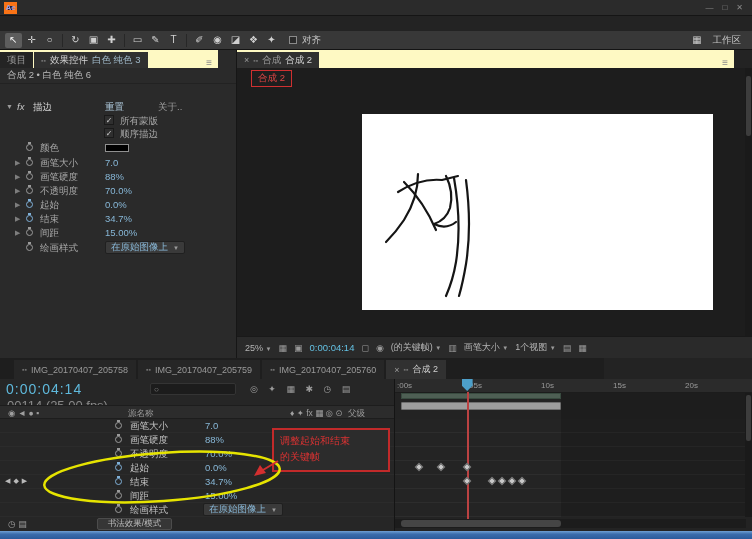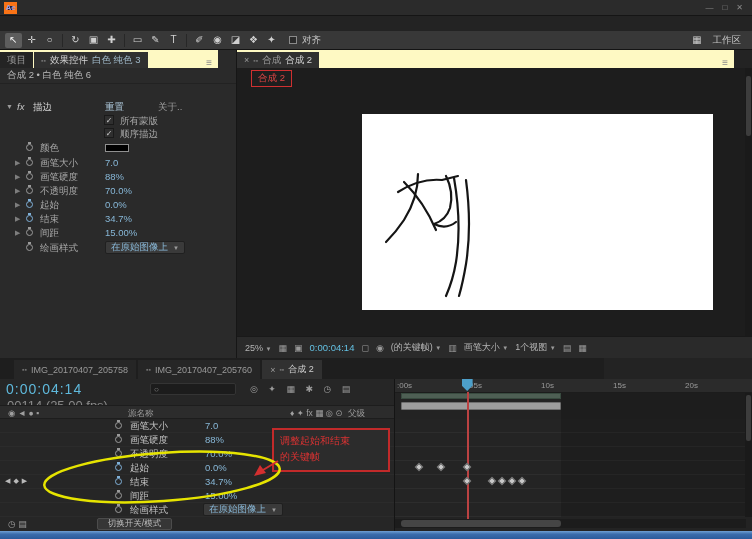--- a/index.html
+++ b/index.html
@@ -304,20 +304,24 @@
     </div>
   </div>
 
   <div id="tl-tabs">
     <span class="ttab">
       <span class="grip">▪▪</span>
         <span>IMG_20170407_205758</span>
     </span>
     <span class="ttab">
       <span class="grip">▪▪</span>
+        <span>IMG_20170407_205759</span>
+    </span>
+    <span class="ttab">
+      <span class="grip">▪▪</span>
         <span>IMG_20170407_205760</span>
     </span>
     <span class="ttab active">
       <span class="tclose">×</span>
       <span class="grip">▪▪</span>
         <span>合成 2</span>
     </span>
   </div>
 
   <div id="timeline">
@@ -380,21 +384,21 @@
         </div>
       </div>
 
       <div id="anno-box">
         <div>调整起始和结束</div>
         <div>的关键帧</div>
       </div>
 
       <div id="tl-bottom">
         <span class="bic">◷ ▤</span>
-        <span class="toggle-btn">切换开关/模式</span>
+        <span class="toggle-btn">书法效果/模式</span>
       </div>
 
       <svg id="tl-overlay" width="394" height="152" viewBox="0 0 394 152">
         <ellipse cx="162" cy="98" rx="118" ry="24" transform="rotate(-4 162 98)" fill="none" stroke="#e6e400" stroke-width="2.5"></ellipse>
         <line x1="278" y1="82" x2="258" y2="94" stroke="#d32f2f" stroke-width="2"></line>
         <polygon points="254,97 266,94 260,86" fill="#d32f2f"></polygon>
       </svg>
     </div>
 
     <div id="tl-right">

